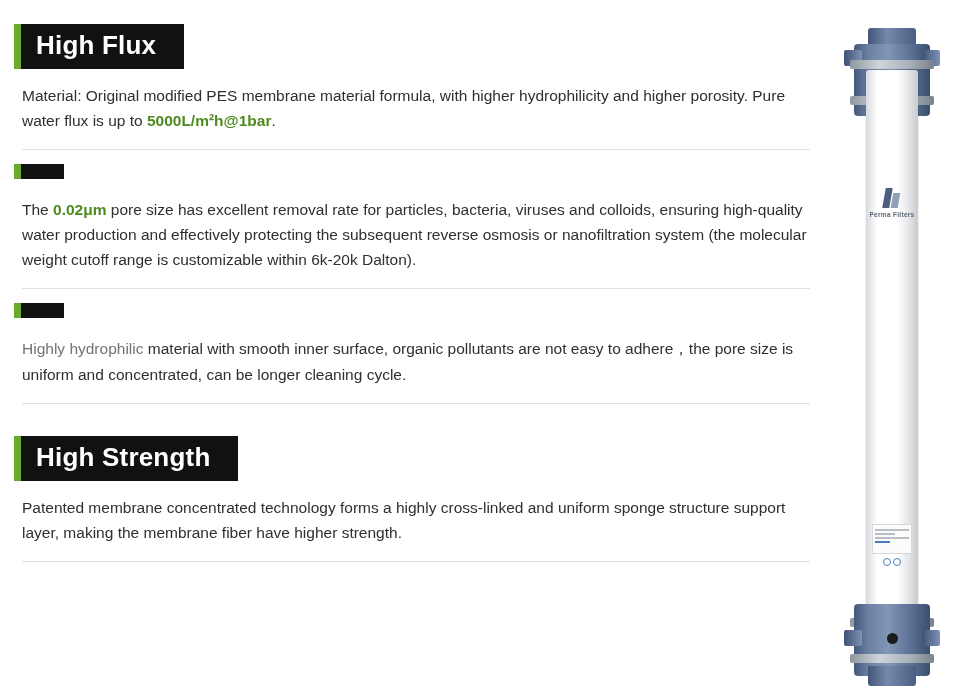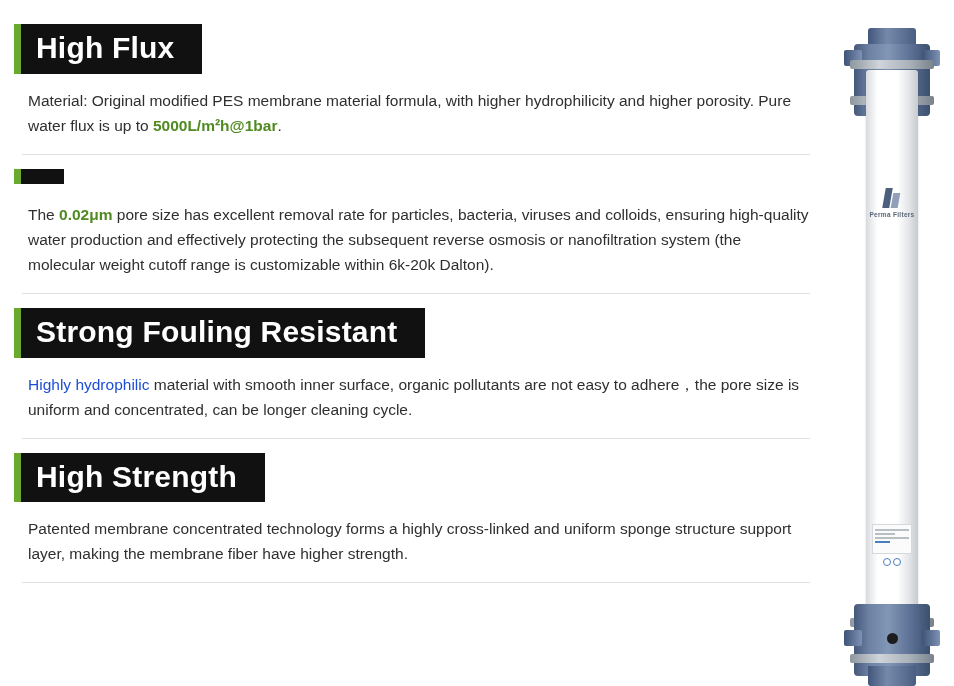--- a/index.html
+++ b/index.html
@@ -44,50 +44,50 @@
   }
   .head-bar .accent {
     position: absolute;
     left: 0;
     top: 0;
     bottom: 0;
     width: 7px;
     background: #6aa82e;
   }
   .head-text {
-    font-size: 30px;
+    font-size: 26px;
     font-weight: bold;
     letter-spacing: 0.2px;
     line-height: 1.15;
     white-space: nowrap;
   }
   .body-text {
     font-size: 15.5px;
     line-height: 1.62;
     color: #2f2f2f;
     margin: 14px 0 0 0;
-    padding: 0 20px 0 28px;
+    padding: 0 20px 0 22px;
     max-width: 810px;
   }
   .hl {
     color: #4f8a1f;
     font-weight: bold;
   }
   .hl-green {
-    color: #1d4ed8;
+    color: #737373;
   }
   .divider {
     height: 1px;
     background: #e2e2e2;
     margin: 16px 20px 0 22px;
   }
   .f1 { margin-top: 6px; }
   .f2 { margin-top: 14px; }
   .f3 { margin-top: 14px; }
-  .f4 { margin-top: 14px; }
+  .f4 { margin-top: 32px; }
 
   
   .product-col {
     position: absolute;
     right: 0;
     top: 0;
     width: 124px;
     height: 686px;
   }
   .module {
@@ -256,21 +256,20 @@
       </div>
       <p class="body-text">
         <span>The </span><span class="hl">0.02μm</span><span> pore size has excellent removal rate for particles, bacteria, viruses and colloids, ensuring high-quality water production and effectively protecting the subsequent reverse osmosis or nanofiltration system (the molecular weight cutoff range is customizable within 6k-20k Dalton).</span>
       </p>
       <div class="divider"></div>
     </div>
 
     <div class="feature f3">
       <div class="head-bar">
         <span class="accent"></span>
-        <span class="head-text">Strong Fouling Resistant</span>
       </div>
       <p class="body-text">
         <span class="hl-green">Highly hydrophilic</span><span> material with smooth inner surface, organic pollutants are not easy to adhere，the pore size is uniform and concentrated, can be longer cleaning cycle.</span>
       </p>
       <div class="divider"></div>
     </div>
 
     <div class="feature f4">
       <div class="head-bar">
         <span class="accent"></span>

